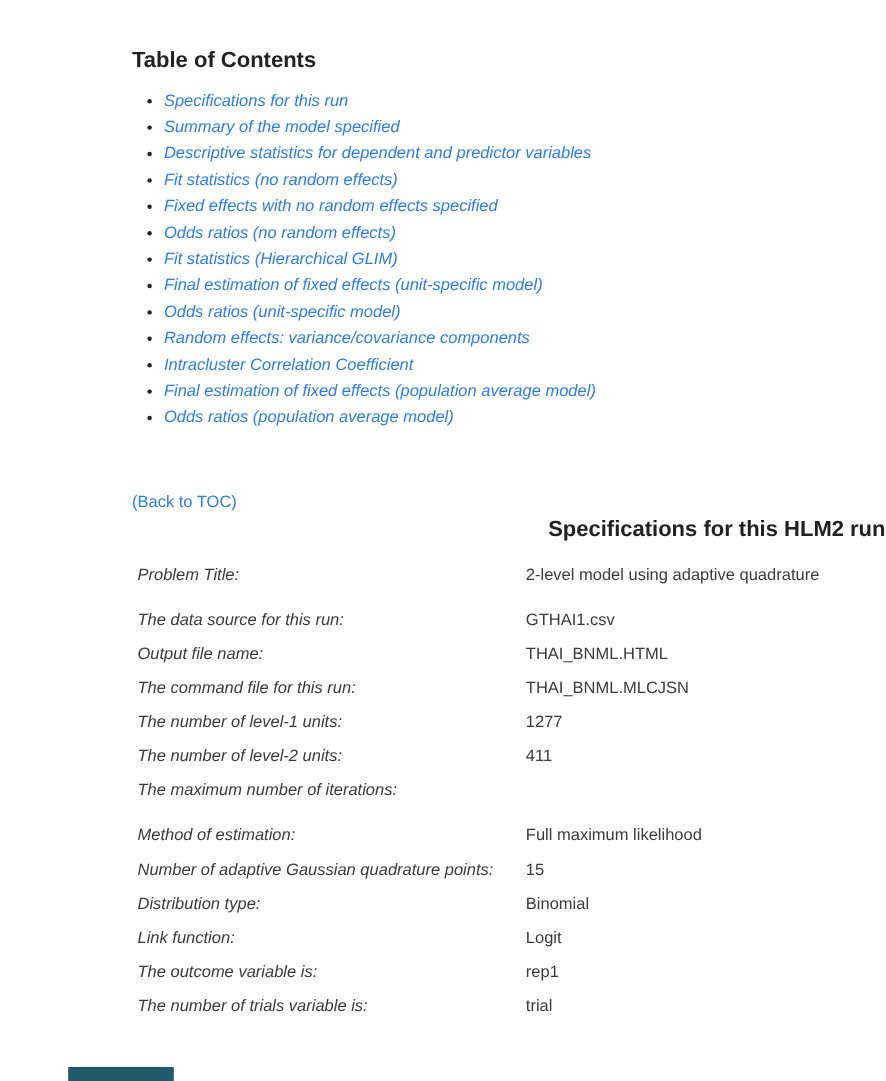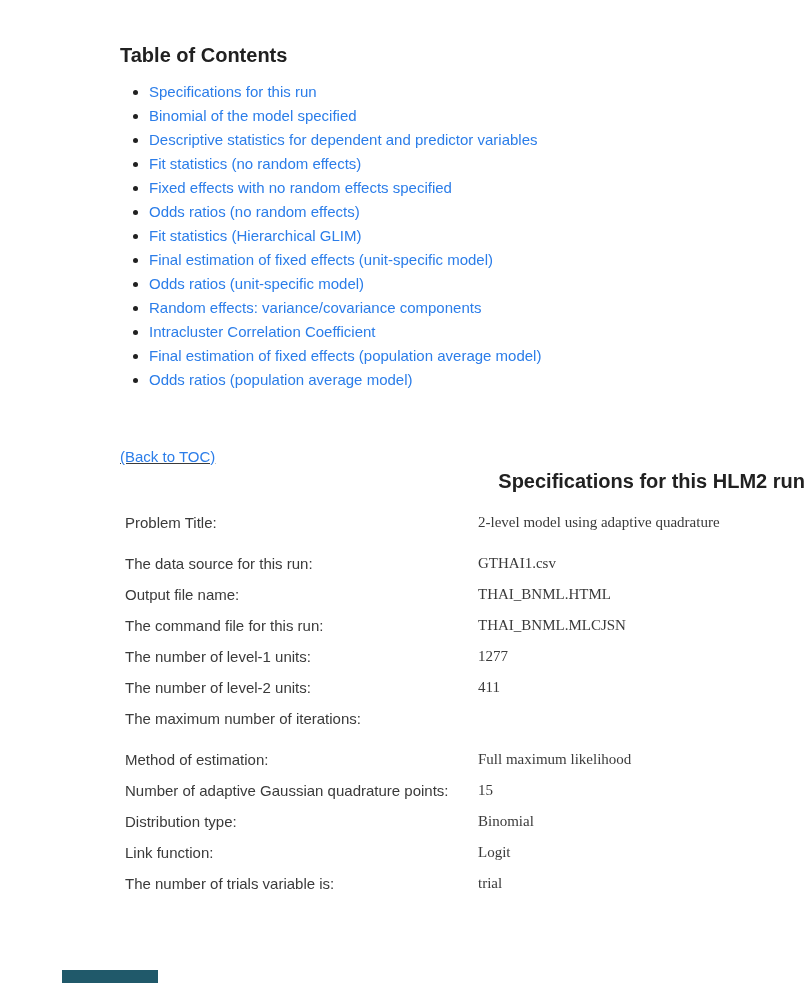--- a/index.html
+++ b/index.html
@@ -15,55 +15,56 @@
   }
   .toc-title, .spec-title {
     font-size:20px; font-weight:700; margin:0;
     color:var(--heading, #212121);
     line-height:24px;
   }
   ul.toc {
     list-style:disc;
     margin:13px 0 0 0;
     padding-left:29px;
+    font-style:italic;
   }
   ul.toc li {
     font-size:15px;
     line-height:24px;
     color:var(--heading, #212121);
   }
   a { color:var(--link, #2b7de9); text-decoration:none; }
-  .back-row { margin-top:55px; font-size:15px; line-height:20px;text-decoration:underline; }
+  .back-row { margin-top:55px; font-size:15px; line-height:20px; }
   .spec-title { margin-top:2px;text-align:right; }
   .spec-table { margin:14px 0 0 5px; }
   .spec-row {
     display:flex; align-items:center;
     height:31px; font-size:15px;
     color:var(--text, #3a3a3a);
   }
-  .spec-label { width:353px; flex:none; }
-  .spec-value { flex:1;font-family:Liberation Serif, serif; }
+  .spec-label { width:353px; flex:none;font-style:italic; }
+  .spec-value { flex:1; }
   .spec-spacer { height:10px; }
   .partial-bar {
     position:absolute;
     left:62px; top:970px;
     width:96px; height:13px;
     background:var(--bar, #20596a);
   }
 </style>
 </head>
 <body>
 
 <div class="page">
 
   <h1 class="toc-title">Table of Contents</h1>
 
   <ul class="toc">
       <li><a href="#">Specifications for this run</a></li>
-      <li><a href="#">Binomial of the model specified</a></li>
+      <li><a href="#">Summary of the model specified</a></li>
       <li><a href="#">Descriptive statistics for dependent and predictor variables</a></li>
       <li><a href="#">Fit statistics (no random effects)</a></li>
       <li><a href="#">Fixed effects with no random effects specified</a></li>
       <li><a href="#">Odds ratios (no random effects)</a></li>
       <li><a href="#">Fit statistics (Hierarchical GLIM)</a></li>
       <li><a href="#">Final estimation of fixed effects (unit-specific model)</a></li>
       <li><a href="#">Odds ratios (unit-specific model)</a></li>
       <li><a href="#">Random effects: variance/covariance components</a></li>
       <li><a href="#">Intracluster Correlation Coefficient</a></li>
       <li><a href="#">Final estimation of fixed effects (population average model)</a></li>
@@ -116,20 +117,24 @@
       </div>
       <div class="spec-row">
         <span class="spec-label">Distribution type:</span>
         <span class="spec-value">Binomial</span>
       </div>
       <div class="spec-row">
         <span class="spec-label">Link function:</span>
         <span class="spec-value">Logit</span>
       </div>
       <div class="spec-row">
+        <span class="spec-label">The outcome variable is:</span>
+        <span class="spec-value">rep1</span>
+      </div>
+      <div class="spec-row">
         <span class="spec-label">The number of trials variable is:</span>
         <span class="spec-value">trial</span>
       </div>
     </div>
 
   <div class="partial-bar"></div>
 
 </div>
 
 </body></html>

